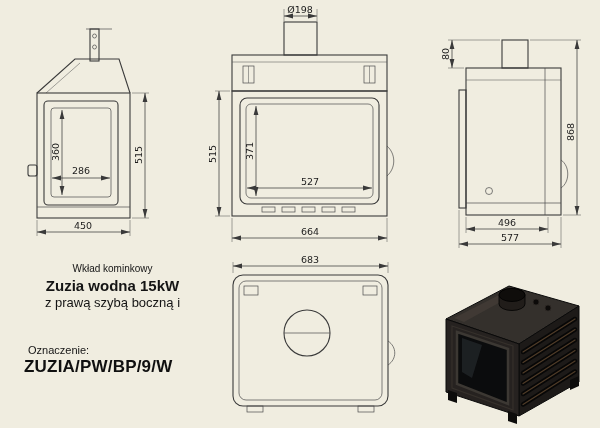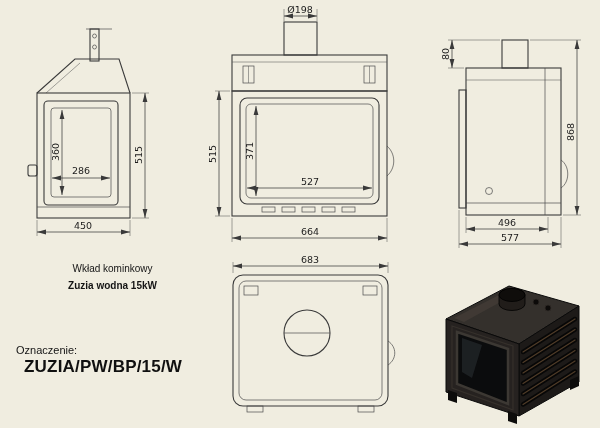--- a/index.html
+++ b/index.html
@@ -10,23 +10,23 @@
   }
   .stage{position:absolute;left:0;top:0;width:600px;height:428px;}
   svg text{font-family:"DejaVu Sans",sans-serif;font-size:9.5px;fill:#1c1c1c;}
   
   .o{fill:none;stroke:#3b3b3b;stroke-width:1.1;}
   .i{fill:none;stroke:#4a4a4a;stroke-width:0.7;}
   .d{fill:none;stroke:#3b3b3b;stroke-width:0.75;}
   .e{fill:none;stroke:#5a5a5a;stroke-width:0.55;}
   .desc{position:absolute;left:15px;top:260px;width:195px;text-align:center;color:#141414;line-height:17px;}
   .desc .l1{font-size:10px;}
-  .desc .l2{font-size:10px;font-weight:bold;}
+  .desc .l2{font-size:15px;font-weight:bold;}
   .desc .l3,.desc .l4{font-size:13px;}
-  .ozn{position:absolute;left:16px;top:344px;font-size:11px;color:#141414;}
+  .ozn{position:absolute;left:28px;top:344px;font-size:11px;color:#141414;}
   .code{position:absolute;left:24px;top:357px;font-size:17px;font-weight:bold;color:#101010;letter-spacing:.2px;}
 </style>
 </head>
 <body>
 
 <div class="stage">
 <svg width="600" height="428" viewBox="0 0 600 428">
   <defs>
     <marker id="ar" viewBox="0 0 12 8" refX="12" refY="4" markerWidth="9" markerHeight="6" orient="auto-start-reverse" markerUnits="userSpaceOnUse">
       <path d="M12,4 L0,0.8 L0,7.2 Z" fill="#3a3a3a"></path>
@@ -186,16 +186,17 @@
     <polygon points="24,128 33,131 33,141 24,138" fill="#0d0c0b"></polygon>
     <polygon points="84,149 93,152 93,162 84,159" fill="#0d0c0b"></polygon>
     <polygon points="146,118 155,114 155,124 146,128" fill="#0d0c0b"></polygon>
   </g>
 </svg>
 </div>
 
 <div class="desc">
   <div class="l1">Wkład kominkowy</div>
   <div class="l2">Zuzia wodna 15kW</div>
+  <div class="l3">z prawą szybą boczną i</div>
 </div>
 
 <div class="ozn">Oznaczenie:</div>
-<div class="code">ZUZIA/PW/BP/15/W</div>
+<div class="code">ZUZIA/PW/BP/9/W</div>
 
 </body></html>

